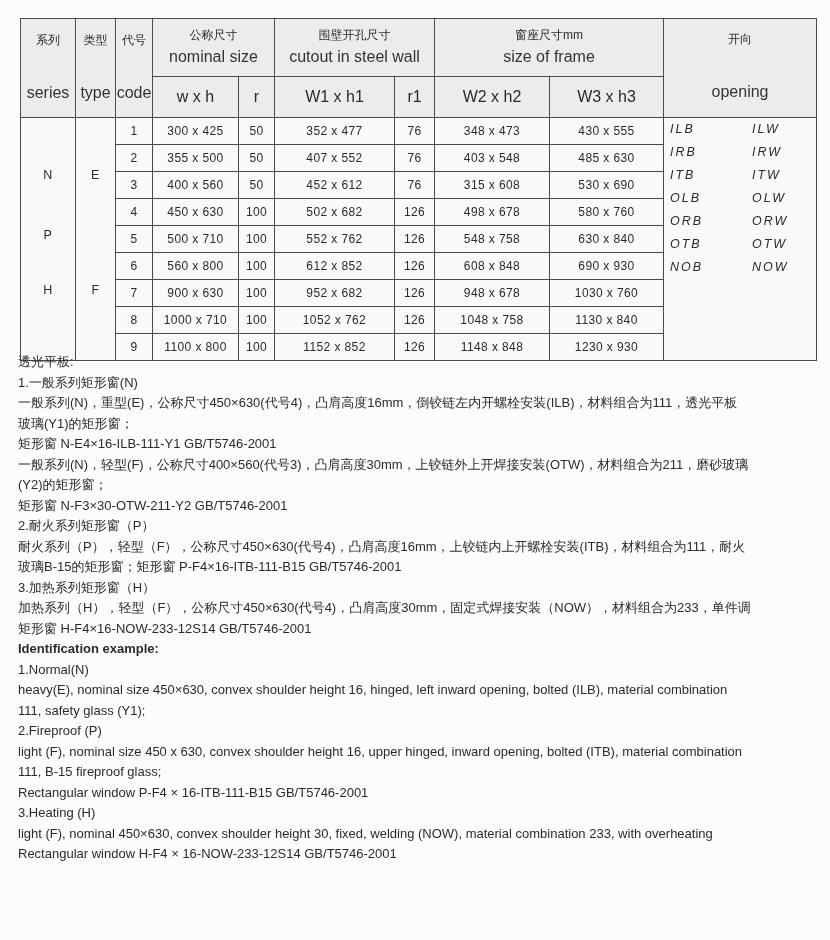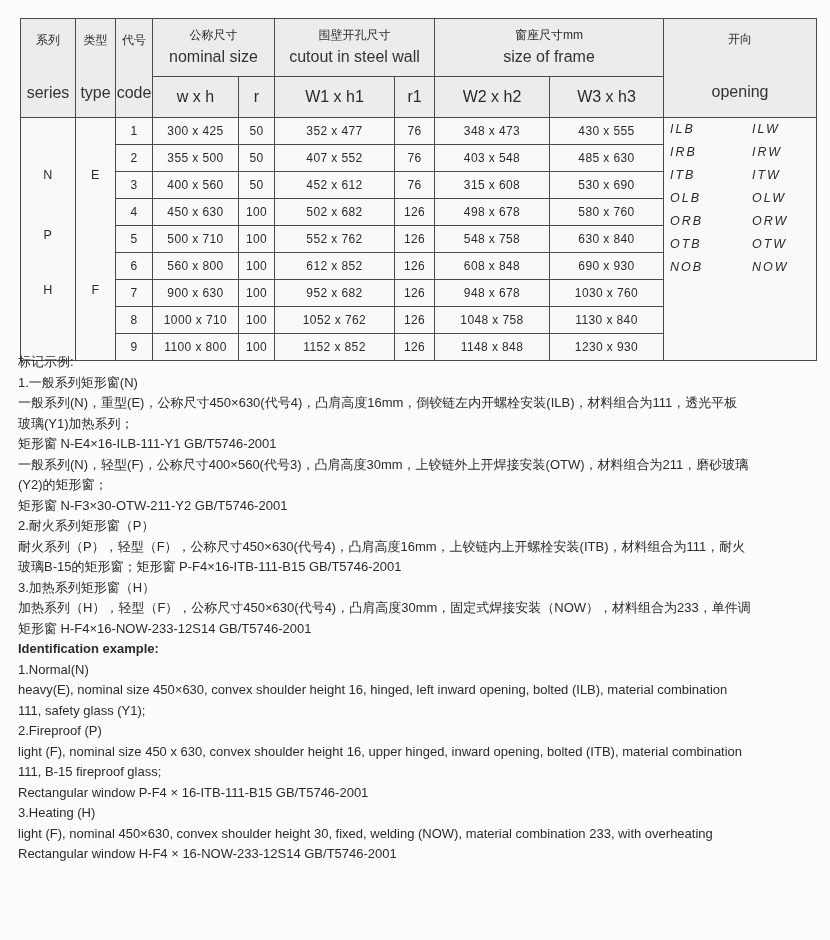--- a/index.html
+++ b/index.html
@@ -227,24 +227,24 @@
         <td>100</td>
         <td>1152 x 852</td>
         <td>126</td>
         <td>1148 x 848</td>
         <td>1230 x 930</td>
       </tr>
     </tbody>
   </table>
 
   <div class="notes">
-    <div class="line">标记示例:</div>
+    <div class="line">透光平板:</div>
     <div class="line">1.一般系列矩形窗(N)</div>
     <div class="line">一般系列(N)，重型(E)，公称尺寸450×630(代号4)，凸肩高度16mm，倒铰链左内开螺栓安装(ILB)，材料组合为111，透光平板</div>
-    <div class="line">玻璃(Y1)加热系列；</div>
+    <div class="line">玻璃(Y1)的矩形窗；</div>
     <div class="line">矩形窗 N-E4×16-ILB-111-Y1 GB/T5746-2001</div>
     <div class="line">一般系列(N)，轻型(F)，公称尺寸400×560(代号3)，凸肩高度30mm，上铰链外上开焊接安装(OTW)，材料组合为211，磨砂玻璃</div>
     <div class="line">(Y2)的矩形窗；</div>
     <div class="line">矩形窗 N-F3×30-OTW-211-Y2 GB/T5746-2001</div>
     <div class="line">2.耐火系列矩形窗（P）</div>
     <div class="line">耐火系列（P），轻型（F），公称尺寸450×630(代号4)，凸肩高度16mm，上铰链内上开螺栓安装(ITB)，材料组合为111，耐火</div>
     <div class="line">玻璃B-15的矩形窗；矩形窗 P-F4×16-ITB-111-B15 GB/T5746-2001</div>
     <div class="line">3.加热系列矩形窗（H）</div>
     <div class="line">加热系列（H），轻型（F），公称尺寸450×630(代号4)，凸肩高度30mm，固定式焊接安装（NOW），材料组合为233，单件调</div>
     <div class="line">矩形窗 H-F4×16-NOW-233-12S14 GB/T5746-2001</div>

